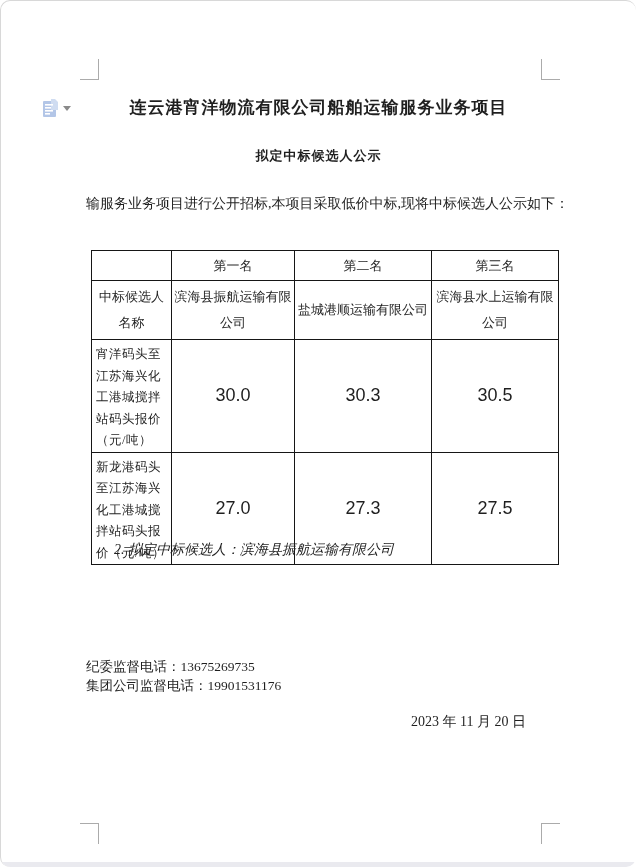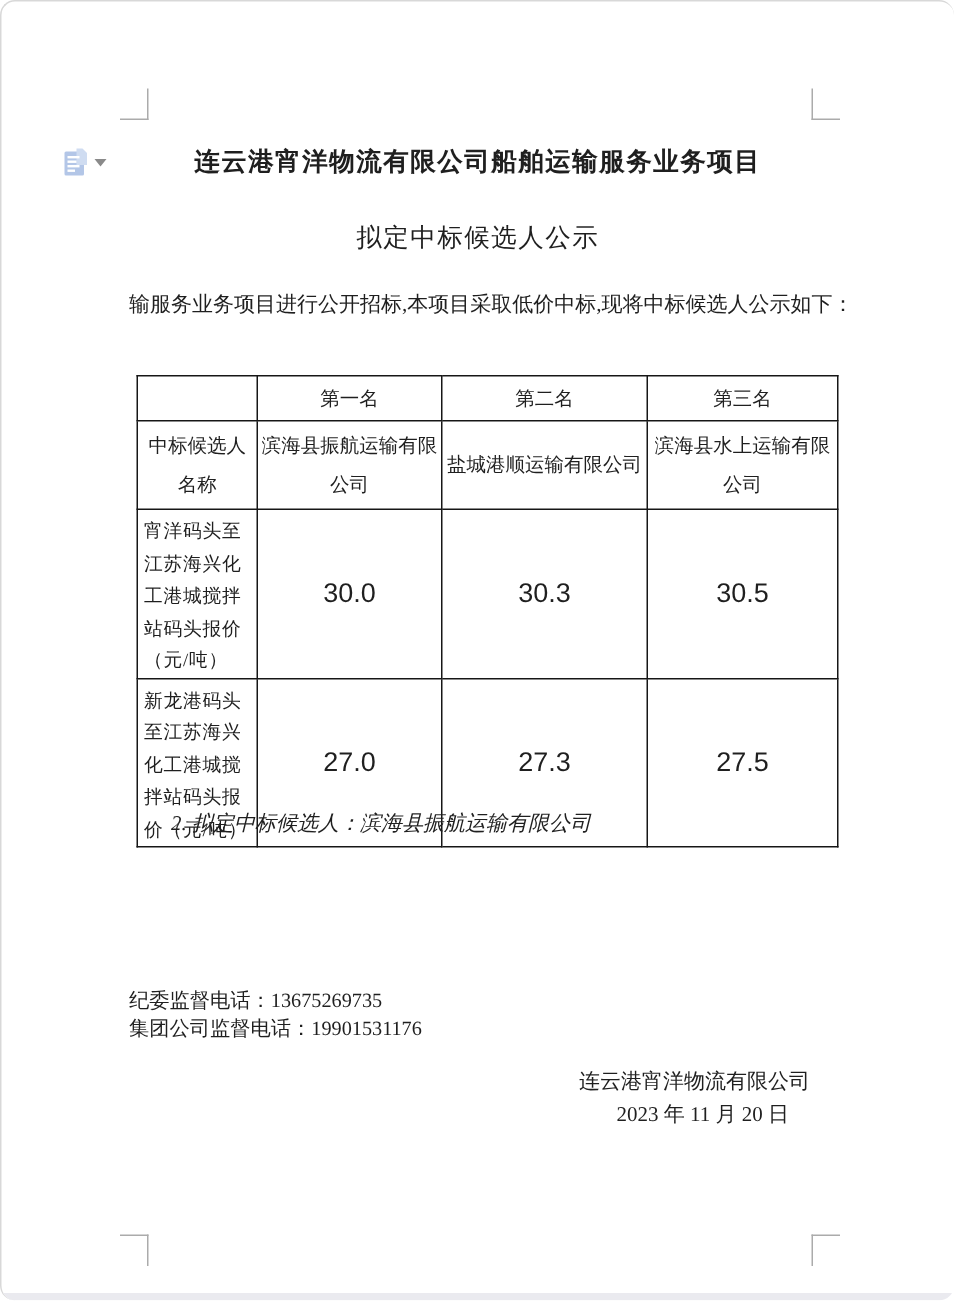--- a/index.html
+++ b/index.html
@@ -32,21 +32,21 @@
     border-left:4px solid transparent;border-right:4px solid transparent;
     border-top:5px solid #8a8a8a;
   }
   
   .title1{
     position:absolute;top:95px;left:0;width:100%;
     text-align:center;font-size:17px;font-weight:bold;letter-spacing:1px;
   }
   .title2{
     position:absolute;top:146px;left:0;width:100%;
-    text-align:center;font-size:17px;font-weight:normal;letter-spacing:1px;
+    text-align:center;font-size:13px;font-weight:bold;letter-spacing:1px;
   }
   
   .textblock{position:absolute;left:85px;width:478px;font-size:14px;}
   .line{white-space:nowrap;}
   .intro{top:192px;line-height:21.5px;}
   .indent{text-indent:2em;}
   .item2{top:538px;line-height:21px;font-style:italic;}
   .notice{top:562px;line-height:27px;}
   .phones{top:657px;line-height:18.5px;font-size:13.5px;}
   
@@ -144,18 +144,17 @@
     <div class="line indent">2. 拟定中标候选人：滨海县振航运输有限公司</div>
   </div>
 
 
   <div class="textblock phones">
     <div class="line">纪委监督电话：13675269735</div>
     <div class="line">集团公司监督电话：19901531176</div>
   </div>
 
   <div class="signature">
-    <div>连云港宵洋物流有限公司</div>
     <div class="date">2023 年 11 月 20 日</div>
   </div>
 
   <div class="bottom-edge"></div>
 </div>
 
 </body></html>

